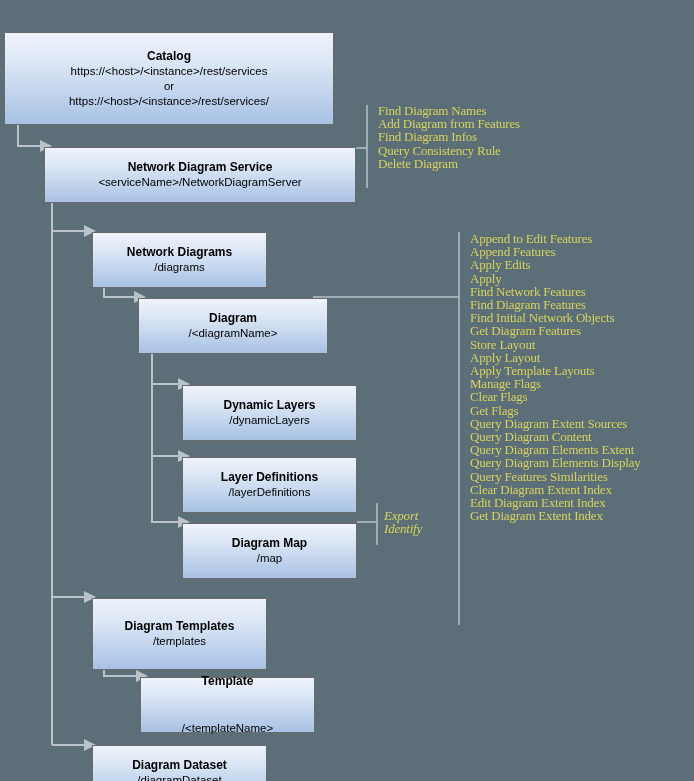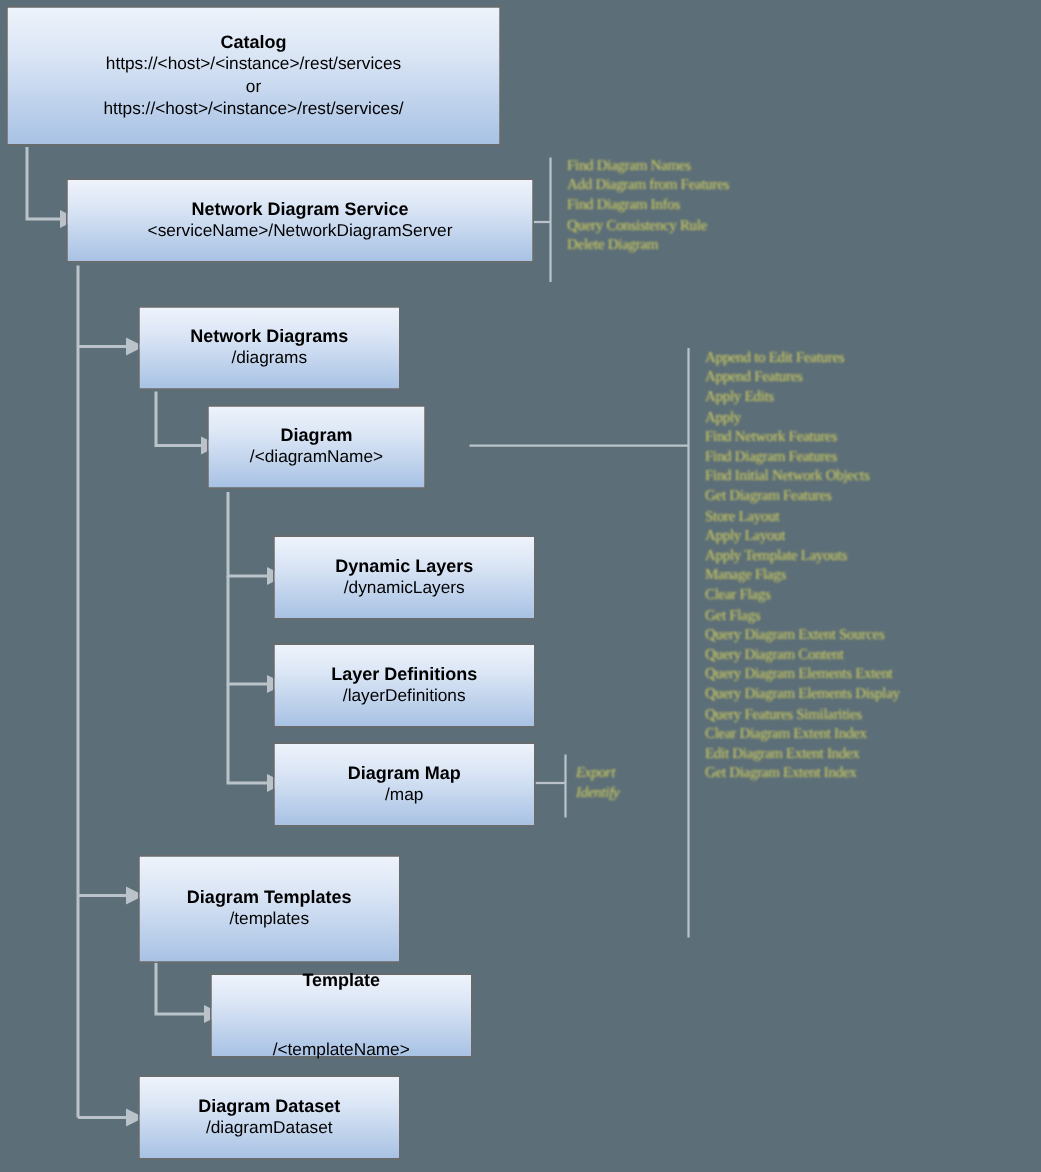--- a/index.html
+++ b/index.html
@@ -25,41 +25,42 @@
     box-sizing: border-box;
     border: 1px solid #6a6a6a;
     background: linear-gradient(to bottom, #eef3fb 0%, #dae5f5 35%, #a8c2e4 100%);
     text-align: center;
     color: #000;
     display: flex;
     flex-direction: column;
     align-items: center;
     justify-content: center;
     padding: 4px 6px;
+    margin-top: 28px;
   }
   .node .title {
     font-weight: bold;
     font-size: 12px;
     line-height: 15px;
   }
   .node .sub {
     font-size: 11.5px;
     line-height: 15px;
   }
   svg.lines {
     position: absolute;
     left: 0; top: 0;
     width: 694px;
     height: 781px;
     pointer-events: none;
   }
   .oplist {
     position: absolute;
     color: #d8d86a;
-    font-size: 10px;
+    font-size: 13px;
     line-height: 13.2px;
     white-space: nowrap;
     font-family: "Liberation Serif", serif;
     letter-spacing: -0.2px;
   }
   .oplist div {
     text-shadow: 0 0 1px rgba(120,120,60,0.6);
   }
   .oplist.blurry div {
     filter: blur(0.55px);
@@ -126,21 +127,21 @@
   <div class="node" style="left:44px; top:119px; width:312px; height:56px;">
     <div class="title">Network Diagram Service</div>
     <div class="sub">&lt;serviceName&gt;/NetworkDiagramServer</div>
   </div>
 
   <div class="node" style="left:92px; top:204px; width:175px; height:56px;">
     <div class="title">Network Diagrams</div>
     <div class="sub">/diagrams</div>
   </div>
 
-  <div class="node" style="left:138px; top:270px; width:146px; height:56px;">
+  <div class="node" style="left:138px; top:270px; width:190px; height:56px;">
     <div class="title">Diagram</div>
     <div class="sub">/&lt;diagramName&gt;</div>
   </div>
 
   <div class="node" style="left:182px; top:357px; width:175px; height:56px;">
     <div class="title">Dynamic Layers</div>
     <div class="sub">/dynamicLayers</div>
   </div>
 
   <div class="node" style="left:182px; top:429px; width:175px; height:56px;">

